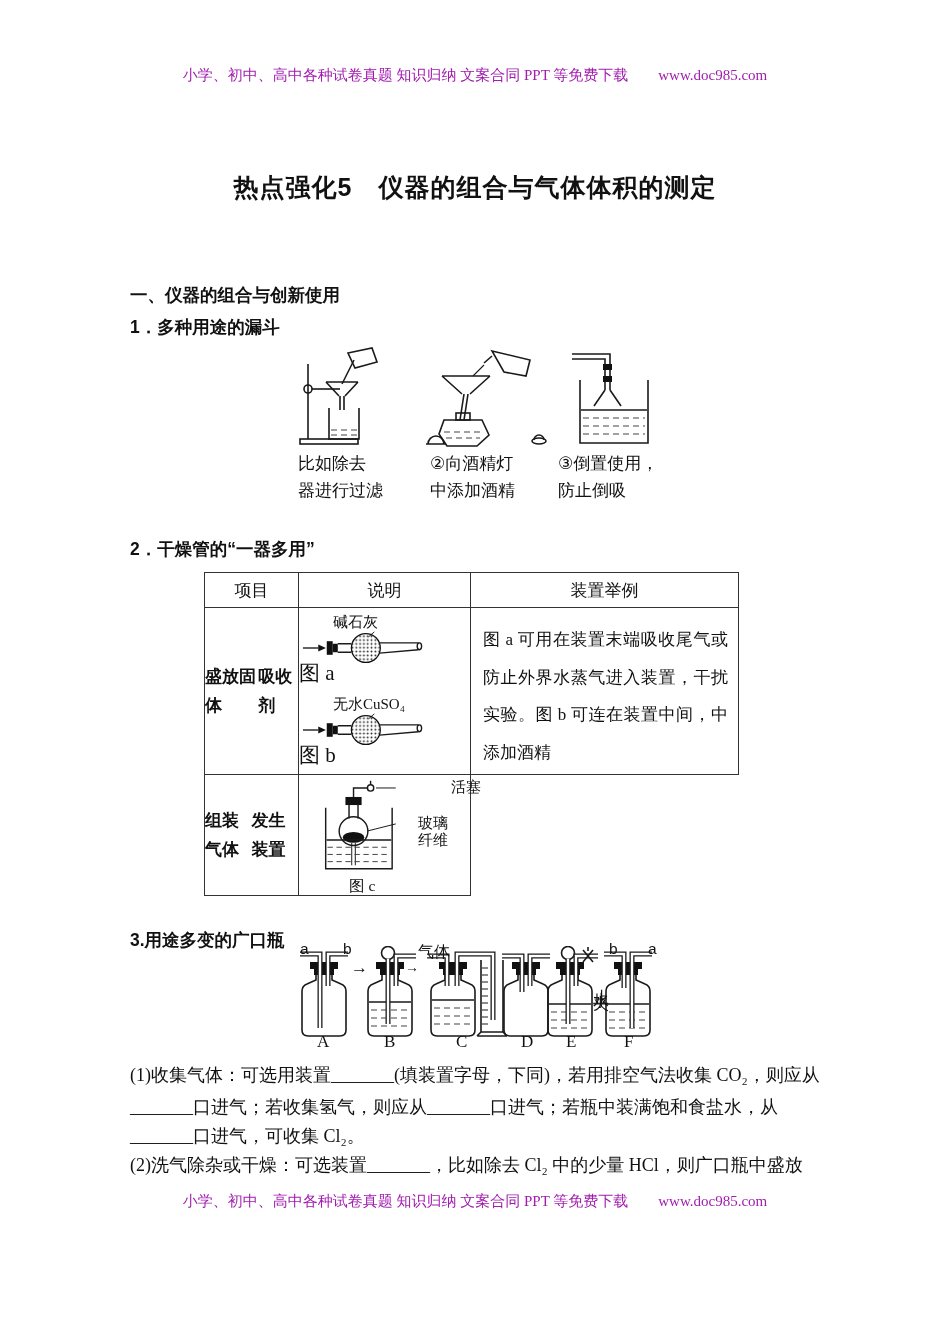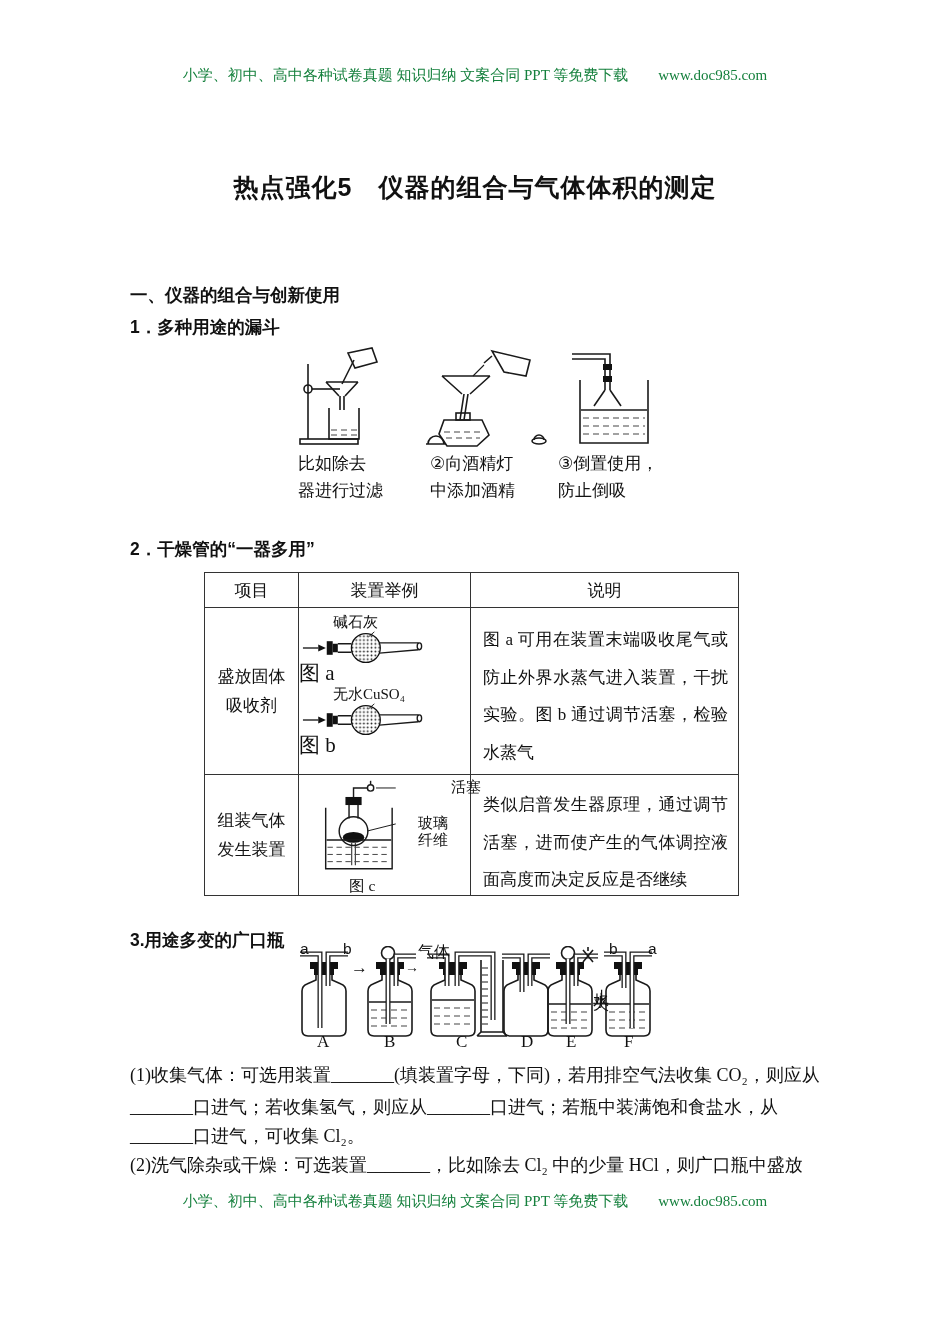--- a/index.html
+++ b/index.html
@@ -1,34 +1,34 @@
 <!DOCTYPE html>
 <html><head>
 <meta charset="utf-8">
 <style>
   html,body{margin:0;padding:0;background:#e8e8e8;}
   .page{position:relative;width:950px;height:1344px;margin:0 auto;background:#ffffff;
         font-family:"Liberation Serif","DejaVu Serif",serif;color:#111;overflow:hidden;}
-  .hdr,.ftr{position:absolute;left:0;width:100%;text-align:center;font-size:15px;color:#15803d;white-space:nowrap;}
+  .hdr,.ftr{position:absolute;left:0;width:100%;text-align:center;font-size:15px;color:#a21caf;white-space:nowrap;}
   .hdr{top:66px;} .ftr{top:1192px;}
   .hdr .url,.ftr .url{margin-left:30px;}
   .doc-title{position:absolute;top:171px;left:0;width:100%;text-align:center;font-size:25px;font-weight:bold;
              font-family:"Liberation Sans","DejaVu Sans",sans-serif;letter-spacing:1px;}
   .hsec{position:absolute;left:130px;font-size:17.5px;font-weight:bold;
         font-family:"Liberation Sans","DejaVu Sans",sans-serif;white-space:nowrap;}
   .fig-funnels{position:absolute;left:280px;top:346px;width:430px;height:170px;}
   .fig-funnels svg{position:absolute;top:0;}
   .fcap{position:absolute;font-size:17px;font-family:"Liberation Sans","DejaVu Sans",sans-serif;white-space:nowrap;}
   
   .tbl{position:absolute;left:204px;top:572px;width:534px;display:grid;
        grid-template-columns:94px 172px 268px;grid-template-rows:35px 167px 121px;
        border-top:1.5px solid #333;border-left:1.5px solid #333;font-size:17px;}
   .tc{border-right:1.5px solid #333;border-bottom:1.5px solid #333;position:relative;}
   .tc.hd{display:flex;align-items:center;justify-content:center;}
-  .tc.item{display:flex;flex-direction:column;align-items:center;justify-content:center;line-height:29px;}
+  .tc.item{display:flex;flex-direction:row;align-items:center;justify-content:center;line-height:29px;font-weight:bold;}
   .tc.note{padding:13px 10px 0 12px;line-height:37.5px;text-align:justify;}
   .devcol{display:flex;flex-direction:column;align-items:flex-start;}
   .dt-label{font-size:15px;line-height:18px;margin-left:34px;}
   .dt-cap{font-size:21px;line-height:17px;}
   .figc-wrap{position:absolute;left:14px;top:4px;width:158px;height:116px;}
   .figc-lbl{position:absolute;font-size:15px;line-height:17px;white-space:nowrap;}
   
   .fig-bottles{position:absolute;left:290px;top:946px;width:400px;height:112px;}
   .blbl{position:absolute;font-size:15.5px;font-family:"Liberation Sans","DejaVu Sans",sans-serif;}
   .bletter{position:absolute;top:86px;font-size:17px;}
@@ -98,22 +98,22 @@
     <span class="fcap" style="left:150px;top:106px;">②向酒精灯</span>
     <span class="fcap" style="left:150px;top:133px;">中添加酒精</span>
     <span class="fcap" style="left:278px;top:106px;">③倒置使用，</span>
     <span class="fcap" style="left:278px;top:133px;">防止倒吸</span>
   </div>
 
   <div class="hsec" style="top:537px;">2．干燥管的“一器多用”</div>
 
   <div class="tbl">
     <div class="tc hd">项目</div>
+    <div class="tc hd">说明</div>
     <div class="tc hd">装置举例</div>
-    <div class="tc hd">说明</div>
 
     <div class="tc item">
       <span>盛放固体</span>
       <span>吸收剂</span>
     </div>
     <div class="tc">
       <div class="devcol" style="padding-top:5px;">
         <span class="dt-label">碱石灰</span>
         <svg width="132" height="34" viewBox="0 0 150 40">
           <defs>
@@ -125,41 +125,41 @@
             <polygon class="blk" points="20,16 29,20 20,24"></polygon>
           <rect class="blk" x="30" y="12" width="7" height="16"></rect>
             <rect class="blk" x="37" y="15" width="6" height="10"></rect>
           <path class="ln" d="M43,15 H59 M43,25 H59"></path>
           <circle cx="76" cy="20" r="17" fill="url(#dots-a)" stroke="#111" stroke-width="1.5"></circle>
           <path class="ln" d="M92,14 L138,14 M92,26 L138,22"></path>
             <ellipse class="ln" cx="139" cy="18" rx="2.6" ry="4"></ellipse>
           <line class="lnth" x1="86" y1="1" x2="79" y2="7"></line>
         </svg>
         <span class="dt-cap">图 a</span>
-        <span class="dt-label" style="margin-top:3px;">无水CuSO₄</span>
+        <span class="dt-label" style="margin-top:13px;">无水CuSO₄</span>
         <svg width="132" height="34" viewBox="0 0 150 40">
           <defs>
               <pattern id="dots-b" width="4.5" height="4.5" patternUnits="userSpaceOnUse">
                 <circle cx="1.7" cy="1.7" r="1.1" fill="#222"></circle>
               </pattern>
             </defs>
           <line class="ln" x1="2" y1="20" x2="20" y2="20"></line>
             <polygon class="blk" points="20,16 29,20 20,24"></polygon>
           <rect class="blk" x="30" y="12" width="7" height="16"></rect>
             <rect class="blk" x="37" y="15" width="6" height="10"></rect>
           <path class="ln" d="M43,15 H59 M43,25 H59"></path>
           <circle cx="76" cy="20" r="17" fill="url(#dots-b)" stroke="#111" stroke-width="1.5"></circle>
           <path class="ln" d="M92,14 L138,14 M92,26 L138,22"></path>
             <ellipse class="ln" cx="139" cy="18" rx="2.6" ry="4"></ellipse>
           <line class="lnth" x1="86" y1="1" x2="79" y2="7"></line>
         </svg>
         <span class="dt-cap">图 b</span>
       </div>
     </div>
-    <div class="tc note">图 a 可用在装置末端吸收尾气或防止外界水蒸气进入装置，干扰实验。图 b 通过调节活塞，检验水蒸气</div>
+    <div class="tc note">图 a 可用在装置末端吸收尾气或防止外界水蒸气进入装置，干扰实验。图 b 可连在装置中间，中添加酒精</div>
 
     <div class="tc item">
       <span>组装气体</span>
       <span>发生装置</span>
     </div>
     <div class="tc">
       <div class="figc-wrap">
         <svg width="108" height="97" viewBox="0 0 120 108">
           <path class="ln" d="M45,22 V10 H60"></path>
           <circle class="ln" cx="64" cy="10" r="3.5"></circle>
@@ -174,21 +174,20 @@
           <path class="dsh" d="M16,76 H86 M16,84 H86 M16,92 H86"></path>
           <line class="ln" x1="15" y1="68" x2="87" y2="68"></line>
           <line class="lnth" x1="60" y1="58" x2="92" y2="50"></line>
         </svg>
         <span class="figc-lbl" style="left:105px;top:0px;margin-left:33px;">活塞</span>
         <span class="figc-lbl" style="left:105px;top:36px;">玻璃</span>
         <span class="figc-lbl" style="left:105px;top:53px;">纤维</span>
         <span class="figc-lbl" style="left:36px;top:98px;font-size:15.5px;">图 c</span>
       </div>
     </div>
-    <div class="tc note" style="padding-top:11px;">类似启普发生器原理，通过调节活塞，进而使产生的气体调控液面高度而决定反应是否继续</div>
   </div>
 
   <div class="hsec" style="top:928px;">3.用途多变的广口瓶</div>
 
   <div class="fig-bottles">
     <svg width="400" height="95" viewBox="0 0 400 95" style="position:absolute;left:0;top:0;">
 
       <g transform="translate(6,0)">
         <rect class="blk" x="14" y="16" width="28" height="7"></rect>
           <rect class="blk" x="18" y="23" width="20" height="6"></rect>

